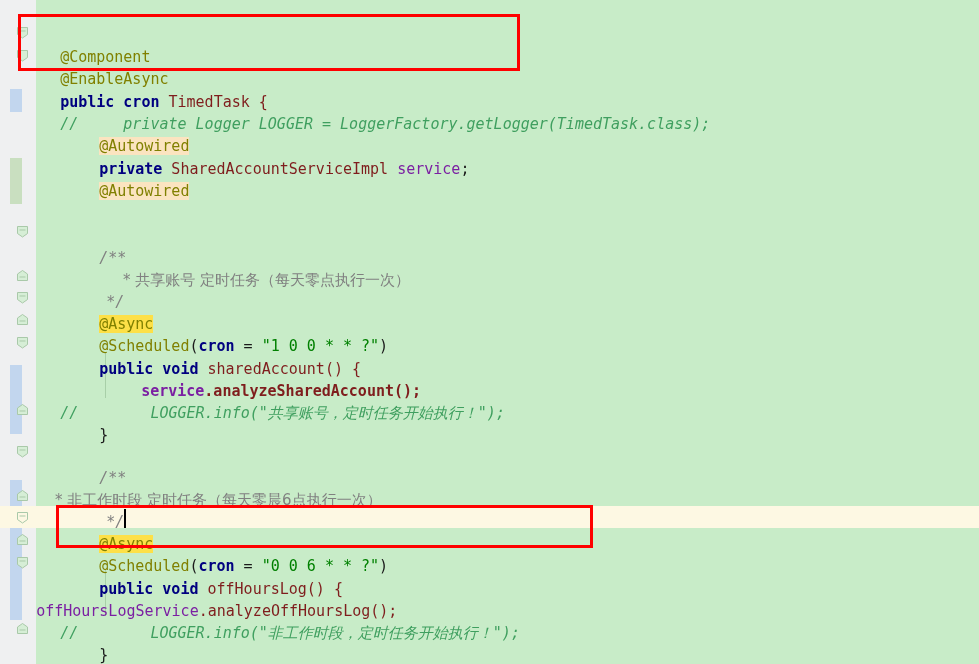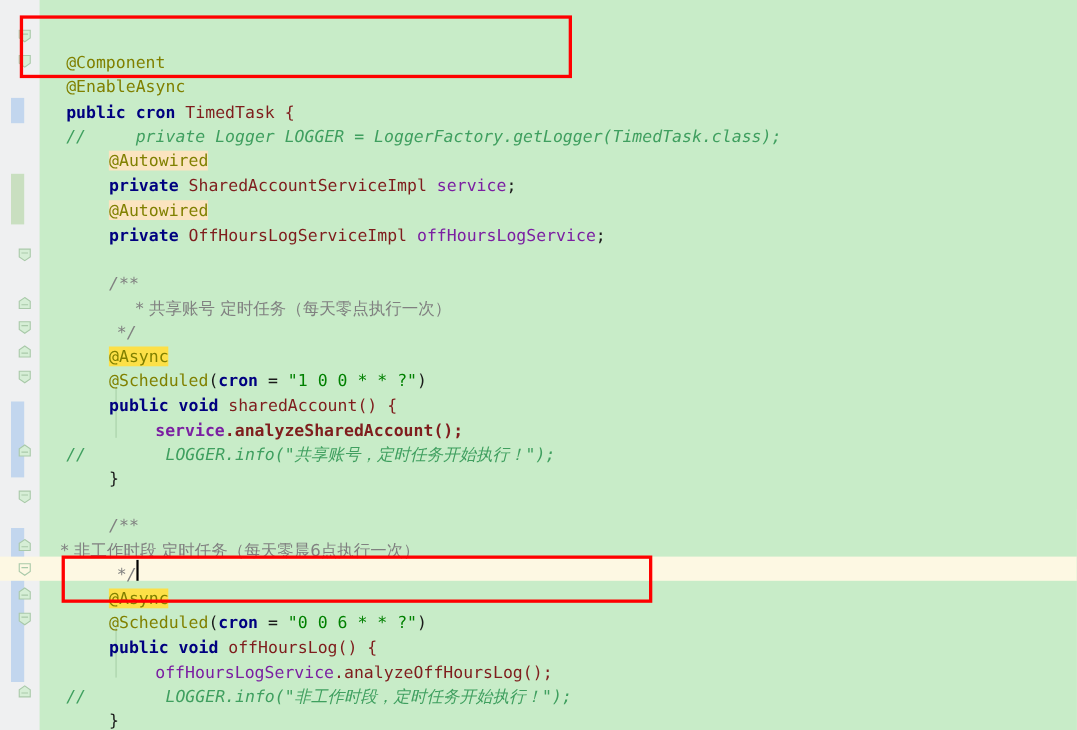--- a/index.html
+++ b/index.html
@@ -246,23 +246,20 @@
   </div>
 
   <div class="code-line" style="top:136px; padding-left:63px;">
     <span class="tok-kw">private</span><span class="tok-type"> SharedAccountServiceImpl </span><span class="tok-field">service</span><span class="tok-plain">;</span>
   </div>
 
   <div class="code-line" style="top:158px; padding-left:63px;">
     <span class="tok-ann-hl">@Autowired</span>
   </div>
 
-  <div class="code-line" style="top:181px; padding-left:63px;">
-    <span class="tok-kw">private</span><span class="tok-type"> OffHoursLogServiceImpl </span><span class="tok-field">offHoursLogService</span><span class="tok-plain">;</span>
-  </div>
 
   <div class="code-line" style="top:225px; padding-left:63px;">
     <span class="tok-doc">/**</span>
   </div>
 
   <div class="code-line" style="top:247px; padding-left:104px; font-family:'DejaVu Sans','Liberation Sans',sans-serif;">
     <span class="tok-doc-cn">* 共享账号 定时任务（每天零点执行一次）</span>
   </div>
 
   <div class="code-line" style="top:269px; padding-left:70px;">
@@ -310,21 +307,21 @@
   </div>
 
   <div class="code-line" style="top:533px; padding-left:63px;">
     <span class="tok-ann">@Scheduled</span><span class="tok-paren">(</span><span class="tok-kw">cron</span><span class="tok-plain"> = </span><span class="tok-str">"0 0 6 * * ?"</span><span class="tok-paren">)</span>
   </div>
 
   <div class="code-line" style="top:556px; padding-left:63px;">
     <span class="tok-kw">public</span><span> </span><span class="tok-kw">void</span><span class="tok-type"> offHoursLog() {</span>
   </div>
 
-  <div class="code-line" style="top:578px; padding-left:105px;">
+  <div class="code-line" style="top:578px; ">
     <span class="tok-field">offHoursLogService</span><span class="tok-type">.analyzeOffHoursLog();</span>
   </div>
 
   <div class="code-line" style="top:600px; padding-left:24px;">
     <span class="tok-comment">//</span><span class="tok-comment" style="font-family:'DejaVu Sans Mono','Liberation Mono',monospace;">        </span><span class="tok-comment">LOGGER.info("非工作时段，定时任务开始执行！");</span>
   </div>
 
   <div class="code-line" style="top:622px; padding-left:63px;">
     <span class="tok-plain">}</span>
   </div>

